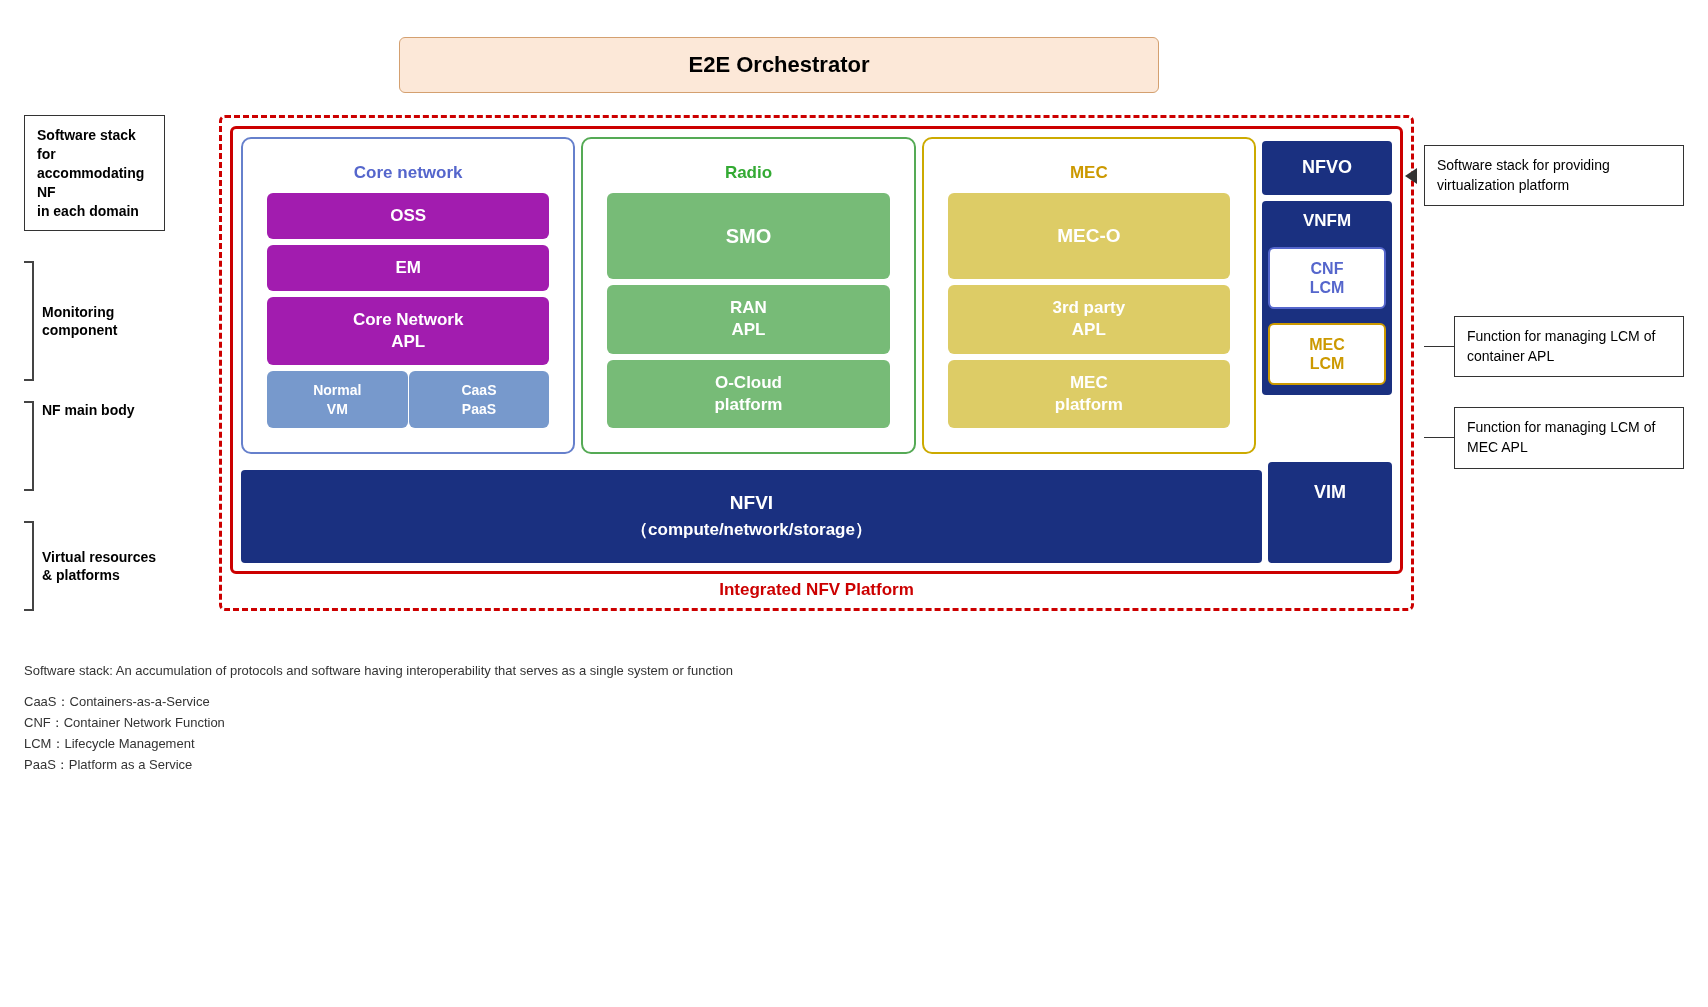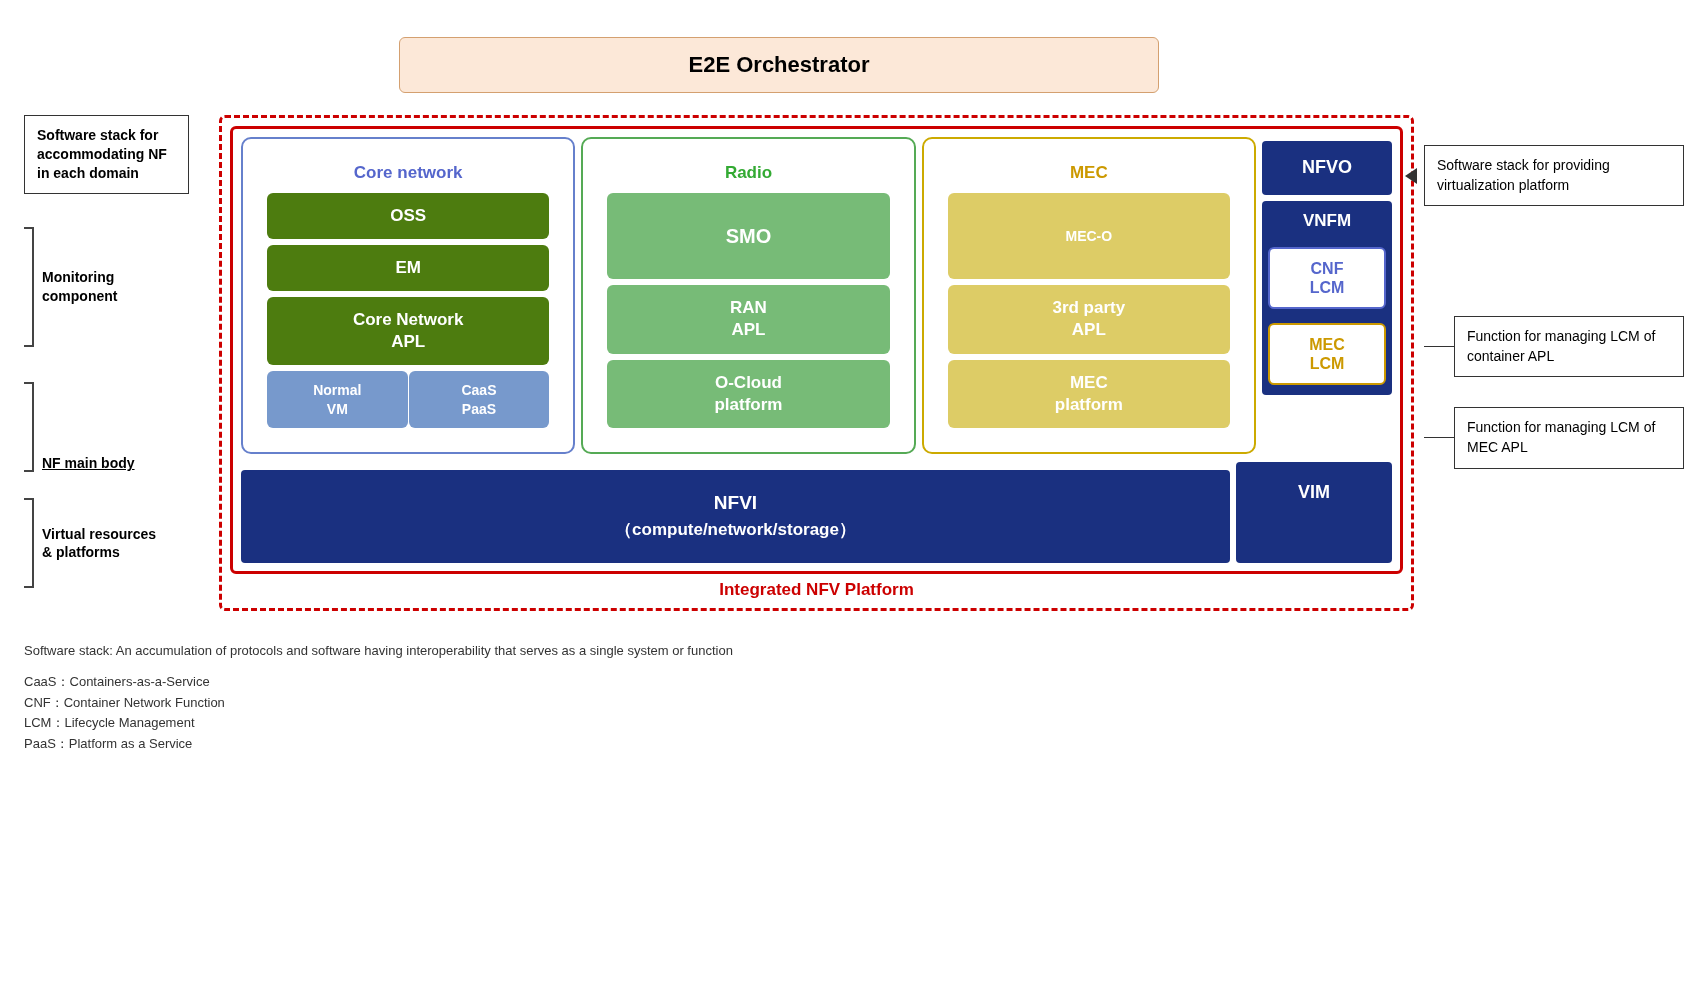--- a/index.html
+++ b/index.html
@@ -67,21 +67,21 @@
     .domain-block {
       border-radius: 6px;
       padding: 12px 8px;
       text-align: center;
       font-size: 17px;
       font-weight: bold;
       line-height: 1.3;
     }
 
     .core-block {
-      background: #4d7c0f;
+      background: #a21caf;
       color: #fff;
     }
     .radio-block {
       background: #77bb77;
       color: #fff;
     }
     .mec-block {
       background: #ddcc66;
       color: #fff;
     }
@@ -239,21 +239,21 @@
       flex-direction: column;
     }
 
     .soft-stack-annotation {
       border: 1.5px solid #333;
       padding: 10px 12px;
       font-size: 14px;
       font-weight: bold;
       line-height: 1.35;
       background: #fff;
-      width: 165px;
+      width: 141px;
       margin-bottom: 15px;
     }
 
     .brace-item {
       display: flex;
       align-items: center;
       margin-bottom: 15px;
     }
 
     .brace-text {
@@ -280,21 +280,21 @@
 in each domain</span>
       </div>
 
       <div style="flex:1; display:flex; flex-direction:column; justify-content:space-around; padding-top:10px;">
 
         <div class="brace-item" style="height:130px; align-items:center;">
           <div style="width:10px; height:120px; border-right:2px solid #444; border-top:2px solid #444; border-bottom:2px solid #444; margin-right:8px; flex-shrink:0;"></div>
           <div class="brace-text">Monitoring<br>component</div>
         </div>
 
-        <div class="brace-item" style="height:100px; align-items:flex-end;text-decoration:underline;">
+        <div class="brace-item" style="height:100px; align-items:flex-start;">
           <div style="width:10px; height:90px; border-right:2px solid #444; border-top:2px solid #444; border-bottom:2px solid #444; margin-right:8px; flex-shrink:0;"></div>
           <div class="brace-text">NF main body</div>
         </div>
 
         <div class="brace-item" style="height:100px; align-items:center;">
           <div style="width:10px; height:90px; border-right:2px solid #444; border-top:2px solid #444; border-bottom:2px solid #444; margin-right:8px; flex-shrink:0;"></div>
           <div class="brace-text">Virtual resources<br>&amp; platforms</div>
         </div>
       </div>
     </div>
@@ -324,21 +324,21 @@
 
                 <div class="domain-column radio">
                   <div class="domain-title radio">Radio</div>
                   <div class="domain-block radio-block" style="flex:2; display:flex; align-items:center; justify-content:center; font-size:20px;">SMO</div>
                   <div class="domain-block radio-block">RAN<br>APL</div>
                   <div class="domain-block radio-block">O-Cloud<br>platform</div>
                 </div>
 
                 <div class="domain-column mec">
                   <div class="domain-title mec">MEC</div>
-                  <div class="domain-block mec-block" style="flex:2; display:flex; align-items:center; justify-content:center; font-size:14px;">MEC-O</div>
+                  <div class="domain-block mec-block" style="flex:2; display:flex; align-items:center; justify-content:center; font-size:19px;">MEC-O</div>
                   <div class="domain-block mec-block">3rd party<br>APL</div>
                   <div class="domain-block mec-block">MEC<br>platform</div>
                 </div>
 
               </div>
             </div>
 
             <div class="mano-column">
               <div class="mano-block">NFVO</div>
               <div class="vnfm-block">
@@ -353,21 +353,21 @@
                 </div>
               </div>
             </div>
 
           </div>
 
           <div style="display:flex; gap:6px; margin-top:8px;">
             <div class="nfvi-bar" style="flex:1;">
               NFVI<br><span style="font-size:17px;">（compute/network/storage）</span>
             </div>
-            <div class="vim-block" style="width:156px;">VIM</div>
+            <div class="vim-block" style="width:124px;">VIM</div>
           </div>
 
         </div>
 
         <div class="nfv-platform-label" style="margin-top:6px;">Integrated NFV Platform</div>
 
       </div>
     </div>
 
     <div class="right-annotations">

